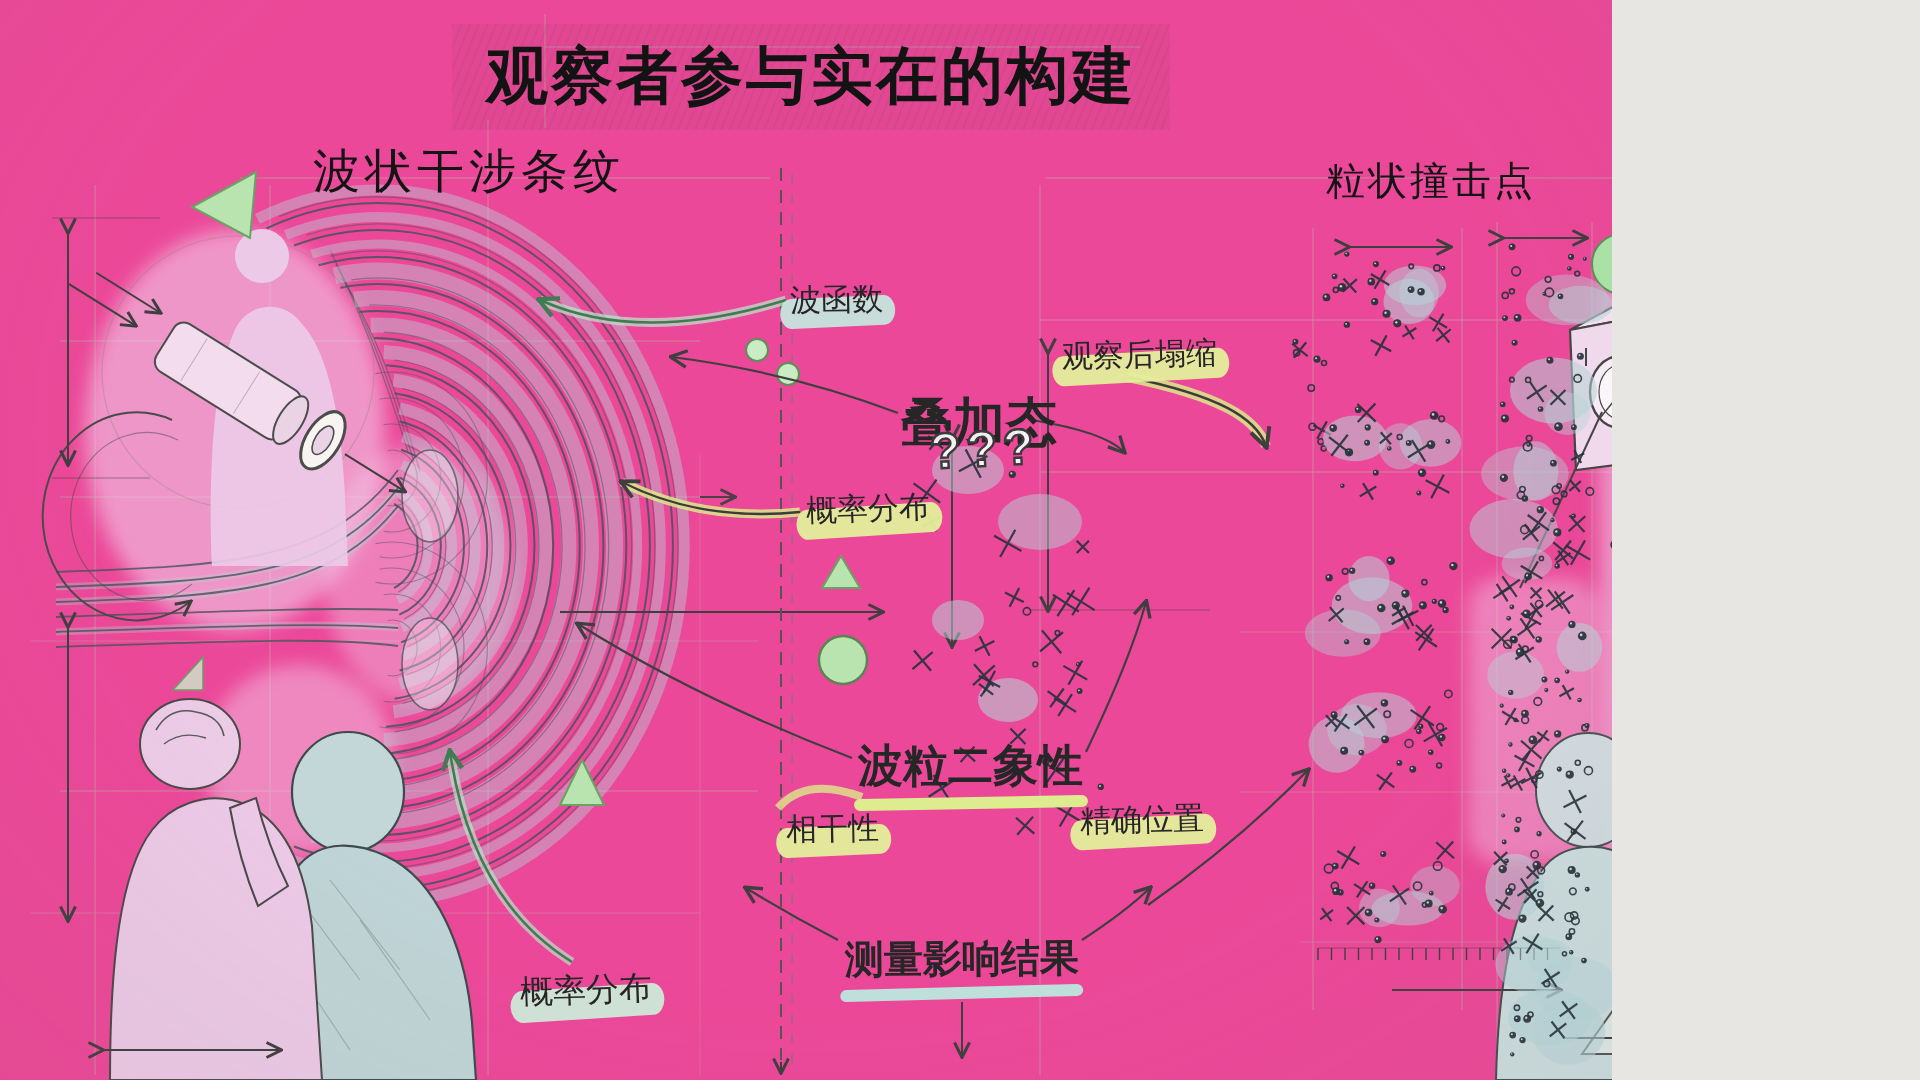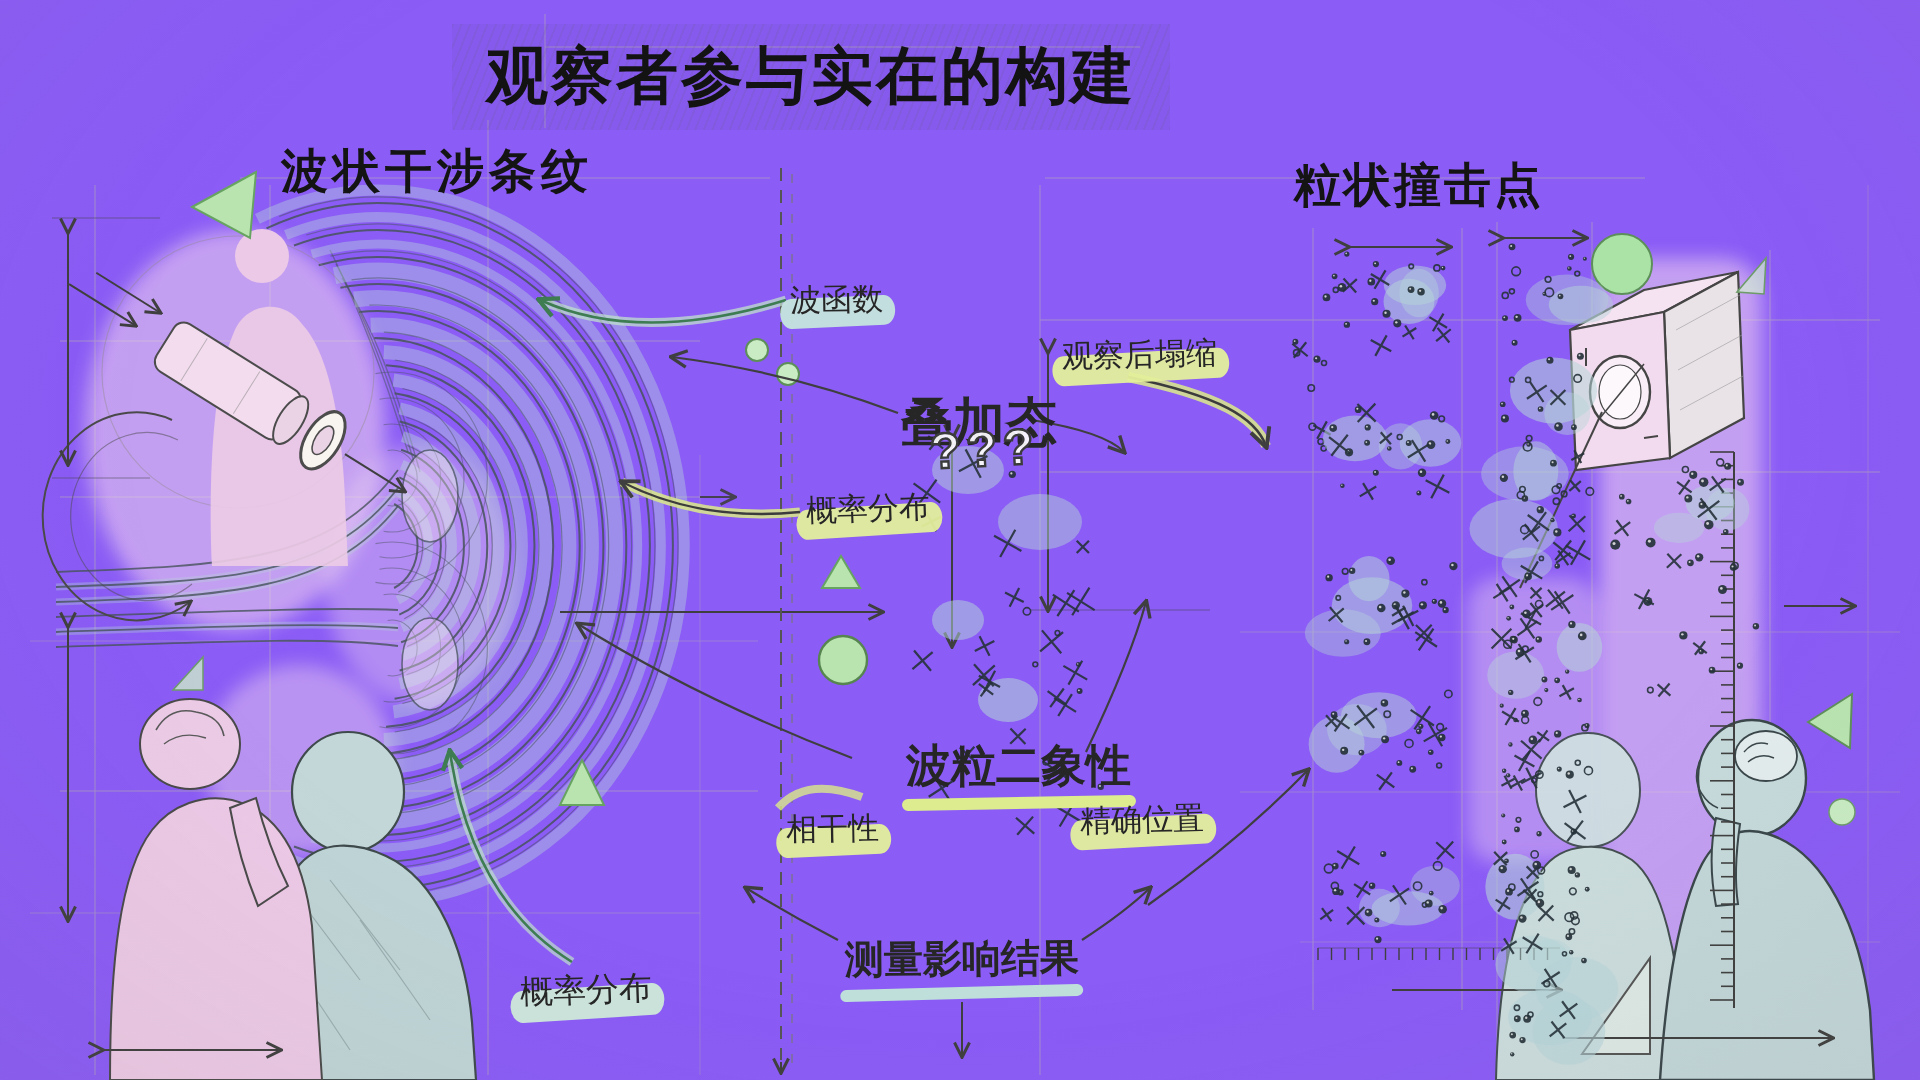--- a/index.html
+++ b/index.html
@@ -1,45 +1,45 @@
 <!DOCTYPE html>
 <html><head>
 <meta charset="utf-8">
 <style>
   html,body{margin:0;padding:0;background:#e8e6e2;}
-  .stage{position:relative;width:1920px;height:1080px;overflow:hidden;
-    background:#8b5cf6;font-family:"Liberation Sans",sans-serif;color:#2b2b2b;}
+  .stage{position:relative;width:1612px;height:1080px;overflow:hidden;
+    background:#ec4899;font-family:"Liberation Sans",sans-serif;color:#2b2b2b;}
   .stage::after{content:"";position:absolute;inset:0;pointer-events:none;
     background:radial-gradient(ellipse at 50% 40%, rgba(255,255,255,0) 60%, rgba(120,110,100,.07) 100%);}
   svg#art{position:absolute;inset:0;}
   .lbl{position:absolute;white-space:nowrap;z-index:2;color:#262626;font-weight:500;}
   .hl::before{content:"";position:absolute;z-index:-1;left:-10px;right:-12px;top:42%;height:72%;
     border-radius:12px/16px;transform:rotate(-1.6deg);}
   .hl-teal::before{background:#c6e5dc;opacity:.95;}
   .hl-yellow::before{background:#e4ef9b;opacity:.95;}
   .hl-green::before{background:#cde9d8;opacity:.95;}
   .ul::after{content:"";display:block;height:12px;margin-top:1px;border-radius:9px;
     transform:rotate(-1deg);width:104%;margin-left:-2%;}
   .ul-yellow::after{background:#dcec8e;}
   .ul-teal::after{background:#bfdfdb;}
   .title-band{left:452px;top:24px;padding:10px 34px 12px;font-size:62px;font-weight:800;
     letter-spacing:3px;color:#131313;
     background:
       repeating-linear-gradient(112deg, rgba(90,90,90,.10) 0 2px, rgba(0,0,0,0) 2px 8px),
       rgba(60,60,60,.05);}
-  .hdr{font-weight:700;color:#141414;}
+  .hdr{font-weight:400;color:#141414;margin-left:32px;}
   .hdr-left{left:281px;top:140px;font-size:47px;letter-spacing:5px;}
-  .hdr-right{left:1294px;top:154px;font-size:47px;letter-spacing:3px;}
+  .hdr-right{left:1294px;top:154px;font-size:39px;letter-spacing:3px;}
   .lab-wavefn{left:790px;top:279px;font-size:31px;transform:rotate(-1deg);}
   .lab-super{left:901px;top:388px;font-size:52px;font-weight:600;}
   .lab-qm{left:930px;top:420px;font-size:50px;font-weight:700;letter-spacing:6px;
     color:rgba(255,255,255,.92);-webkit-text-stroke:2.4px #3b3b3b;transform:rotate(-3deg);}
   .lab-collapse{left:1062px;top:334px;font-size:31px;transform:rotate(-1.5deg);}
   .lab-probtop{left:806px;top:488px;font-size:31px;transform:rotate(-2deg);}
-  .lab-duality{left:858px;top:736px;font-size:45px;font-weight:600;margin-left:48px;}
+  .lab-duality{left:858px;top:736px;font-size:45px;font-weight:600;}
   .lab-coher{left:786px;top:808px;font-size:31px;transform:rotate(-1deg);}
   .lab-precise{left:1080px;top:799px;font-size:31px;transform:rotate(-1.5deg);}
   .lab-measure{left:845px;top:932px;font-size:39px;font-weight:600;transform:rotate(-.5deg);}
   .lab-probbot{left:520px;top:968px;font-size:33px;transform:rotate(-2deg);}
 </style>
 </head>
 <body>
 
 <div class="stage">
 

